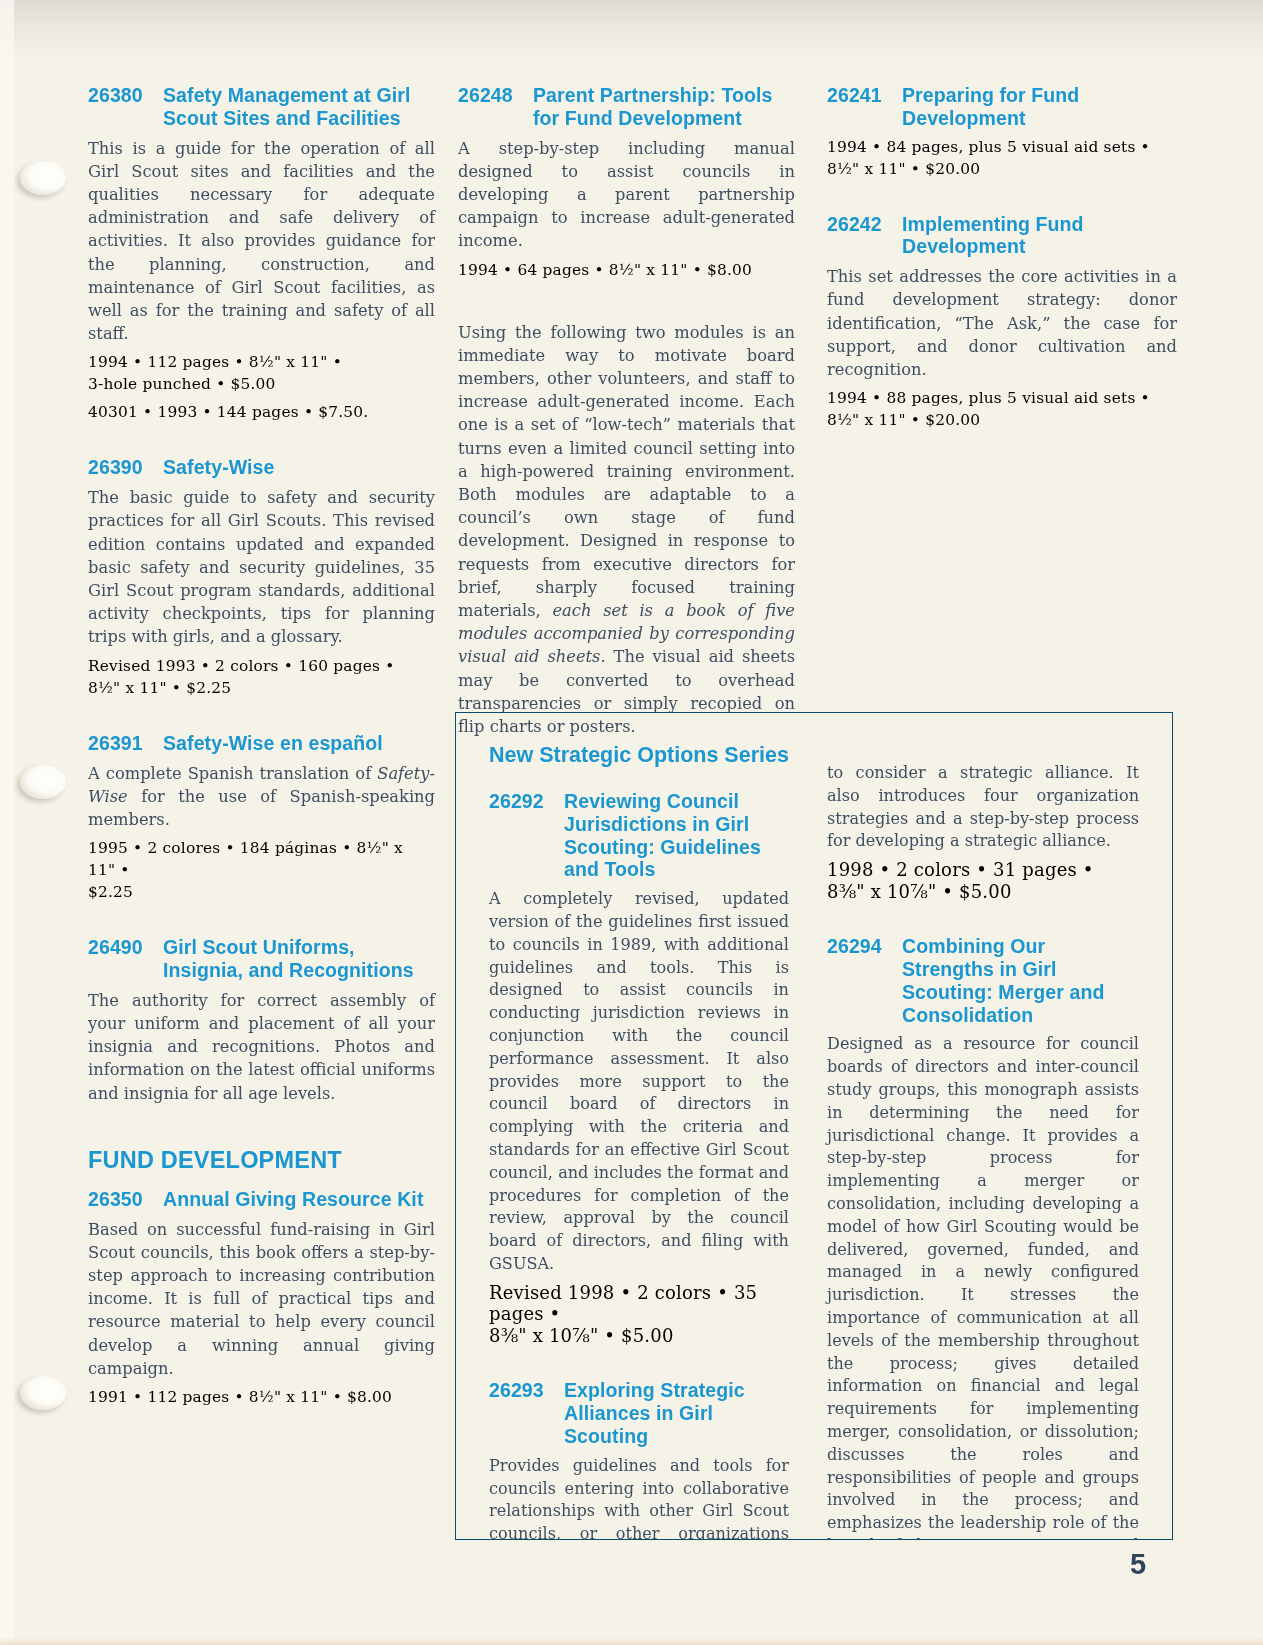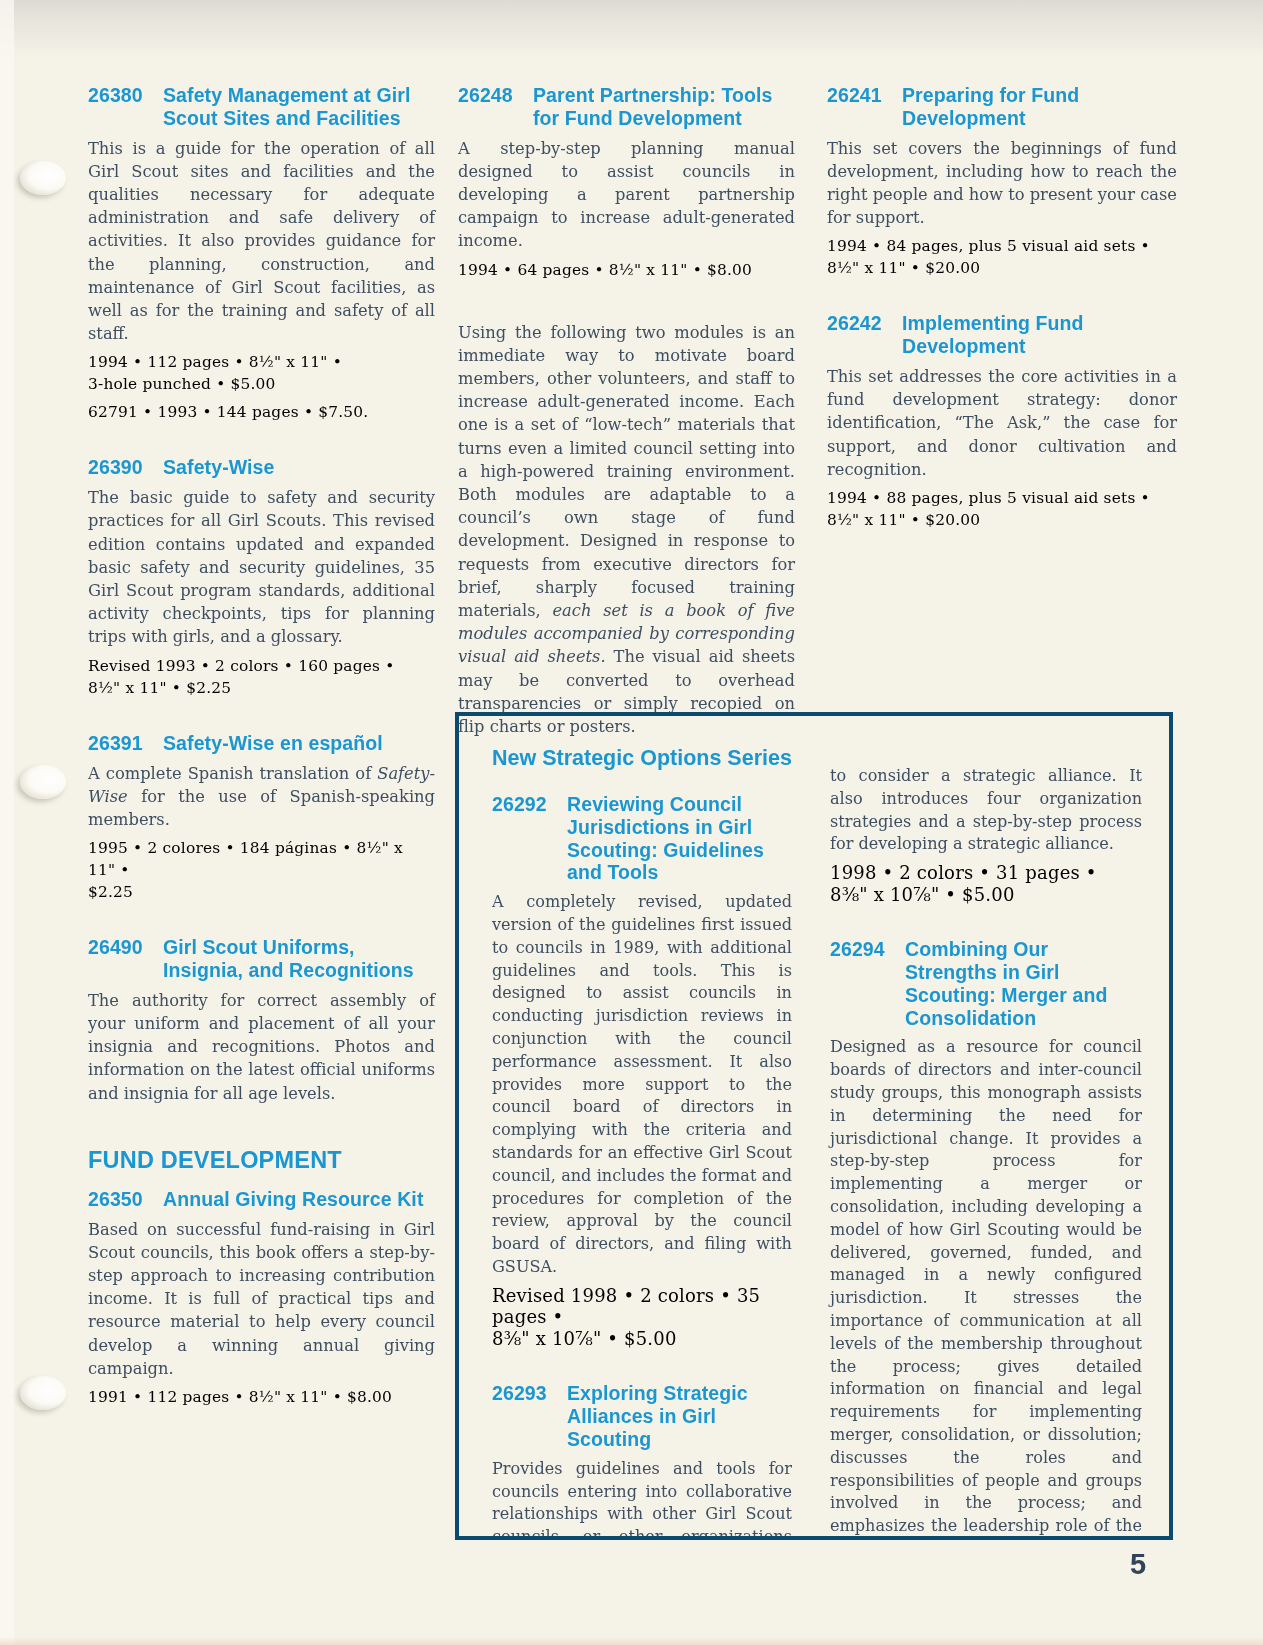--- a/index.html
+++ b/index.html
@@ -51,21 +51,21 @@
   }
   .note { margin-top:25px; }
   .para-extra { margin-top:40px; }
   .section-heading {
     font-family:"Liberation Sans", sans-serif; font-weight:bold;
     color:#1a96d0; font-size:23.5px; letter-spacing:.2px;
     margin:42px 0 14px 0;
   }
   .options-box {
     position:absolute; left:455px; top:712px; width:718px; height:828px;
-    box-sizing:border-box; border:4px solid #0c4a6e;
+    box-sizing:border-box; border:1px solid #0c4a6e;
     padding:30px 15px 0 33px; overflow:hidden;
   }
   .box-title {
     font-family:"Liberation Sans", sans-serif; font-weight:bold;
     color:#1a96d0; font-size:21.5px; margin:0 0 22px 0;
   }
   .box-cols { display:flex; gap:38px; }
   .box-colA { flex:none; width:300px; }
   .box-colB { flex:none; width:312px; margin-top:3px; }
   .options-box .body  { font-size:16.1px; line-height:22.8px; }
@@ -90,21 +90,21 @@
 
   <div class="col" id="col1">
     <section class="entry">
       <div class="entry-head">
         <span class="code">26380</span>
         <span class="title">Safety Management at Girl Scout Sites and Facilities</span>
       </div>
       <div class="body">This is a guide for the operation of all Girl Scout sites and facilities and the qualities necessary for adequate administration and safe delivery of activities. It also provides guidance for the planning, construction, and maintenance of Girl Scout facilities, as well as for the training and safety of all staff.</div>
       <div class="specs">1994 • 112 pages • 8½" x 11" •
 3-hole punched • $5.00</div>
-      <div class="specs">62791 • 1993 • 144 pages • $7.50.</div>
+      <div class="specs">40301 • 1993 • 144 pages • $7.50.</div>
     </section>
 
     <section class="entry">
       <div class="entry-head">
         <span class="code">26390</span>
         <span class="title">Safety-Wise</span>
       </div>
       <div class="body">The basic guide to safety and security practices for all Girl Scouts. This revised edition contains updated and expanded basic safety and security guidelines, 35 Girl Scout program standards, additional activity checkpoints, tips for planning trips with girls, and a glossary.</div>
       <div class="specs">Revised 1993 • 2 colors • 160 pages •
 8½" x 11" • $2.25</div>
@@ -139,33 +139,32 @@
       <div class="specs">1991 • 112 pages • 8½" x 11" • $8.00</div>
     </section>
   </div>
 
   <div class="col" id="col2">
     <section class="entry">
       <div class="entry-head">
         <span class="code">26248</span>
         <span class="title">Parent Partnership: Tools for Fund Development</span>
       </div>
-      <div class="body">A step-by-step planning manual designed to assist councils in developing a parent partnership campaign to increase adult-generated income.</div>
+      <div class="body">A step-by-step including manual designed to assist councils in developing a parent partnership campaign to increase adult-generated income.</div>
       <div class="specs">1994 • 64 pages • 8½" x 11" • $8.00</div>
       <div class="body para-extra">Using the following two modules is an immediate way to motivate board members, other volunteers, and staff to increase adult-generated income. Each one is a set of “low-tech” materials that turns even a limited council setting into a high-powered training environment. Both modules are adaptable to a council’s own stage of fund development. Designed in response to requests from executive directors for brief, sharply focused training materials, <i>each set is a book of five modules accompanied by corresponding visual aid sheets.</i> The visual aid sheets may be converted to overhead transparencies or simply recopied on flip charts or posters.</div>
     </section>
   </div>
 
   <div class="col" id="col3">
     <section class="entry">
       <div class="entry-head">
         <span class="code">26241</span>
         <span class="title">Preparing for Fund Development</span>
       </div>
-      <div class="body">This set covers the beginnings of fund development, including how to reach the right people and how to present your case for support.</div>
       <div class="specs">1994 • 84 pages, plus 5 visual aid sets •
 8½" x 11" • $20.00</div>
     </section>
 
     <section class="entry">
       <div class="entry-head">
         <span class="code">26242</span>
         <span class="title">Implementing Fund Development</span>
       </div>
       <div class="body">This set addresses the core activities in a fund development strategy: donor identification, “The Ask,” the case for support, and donor cultivation and recognition.</div>

